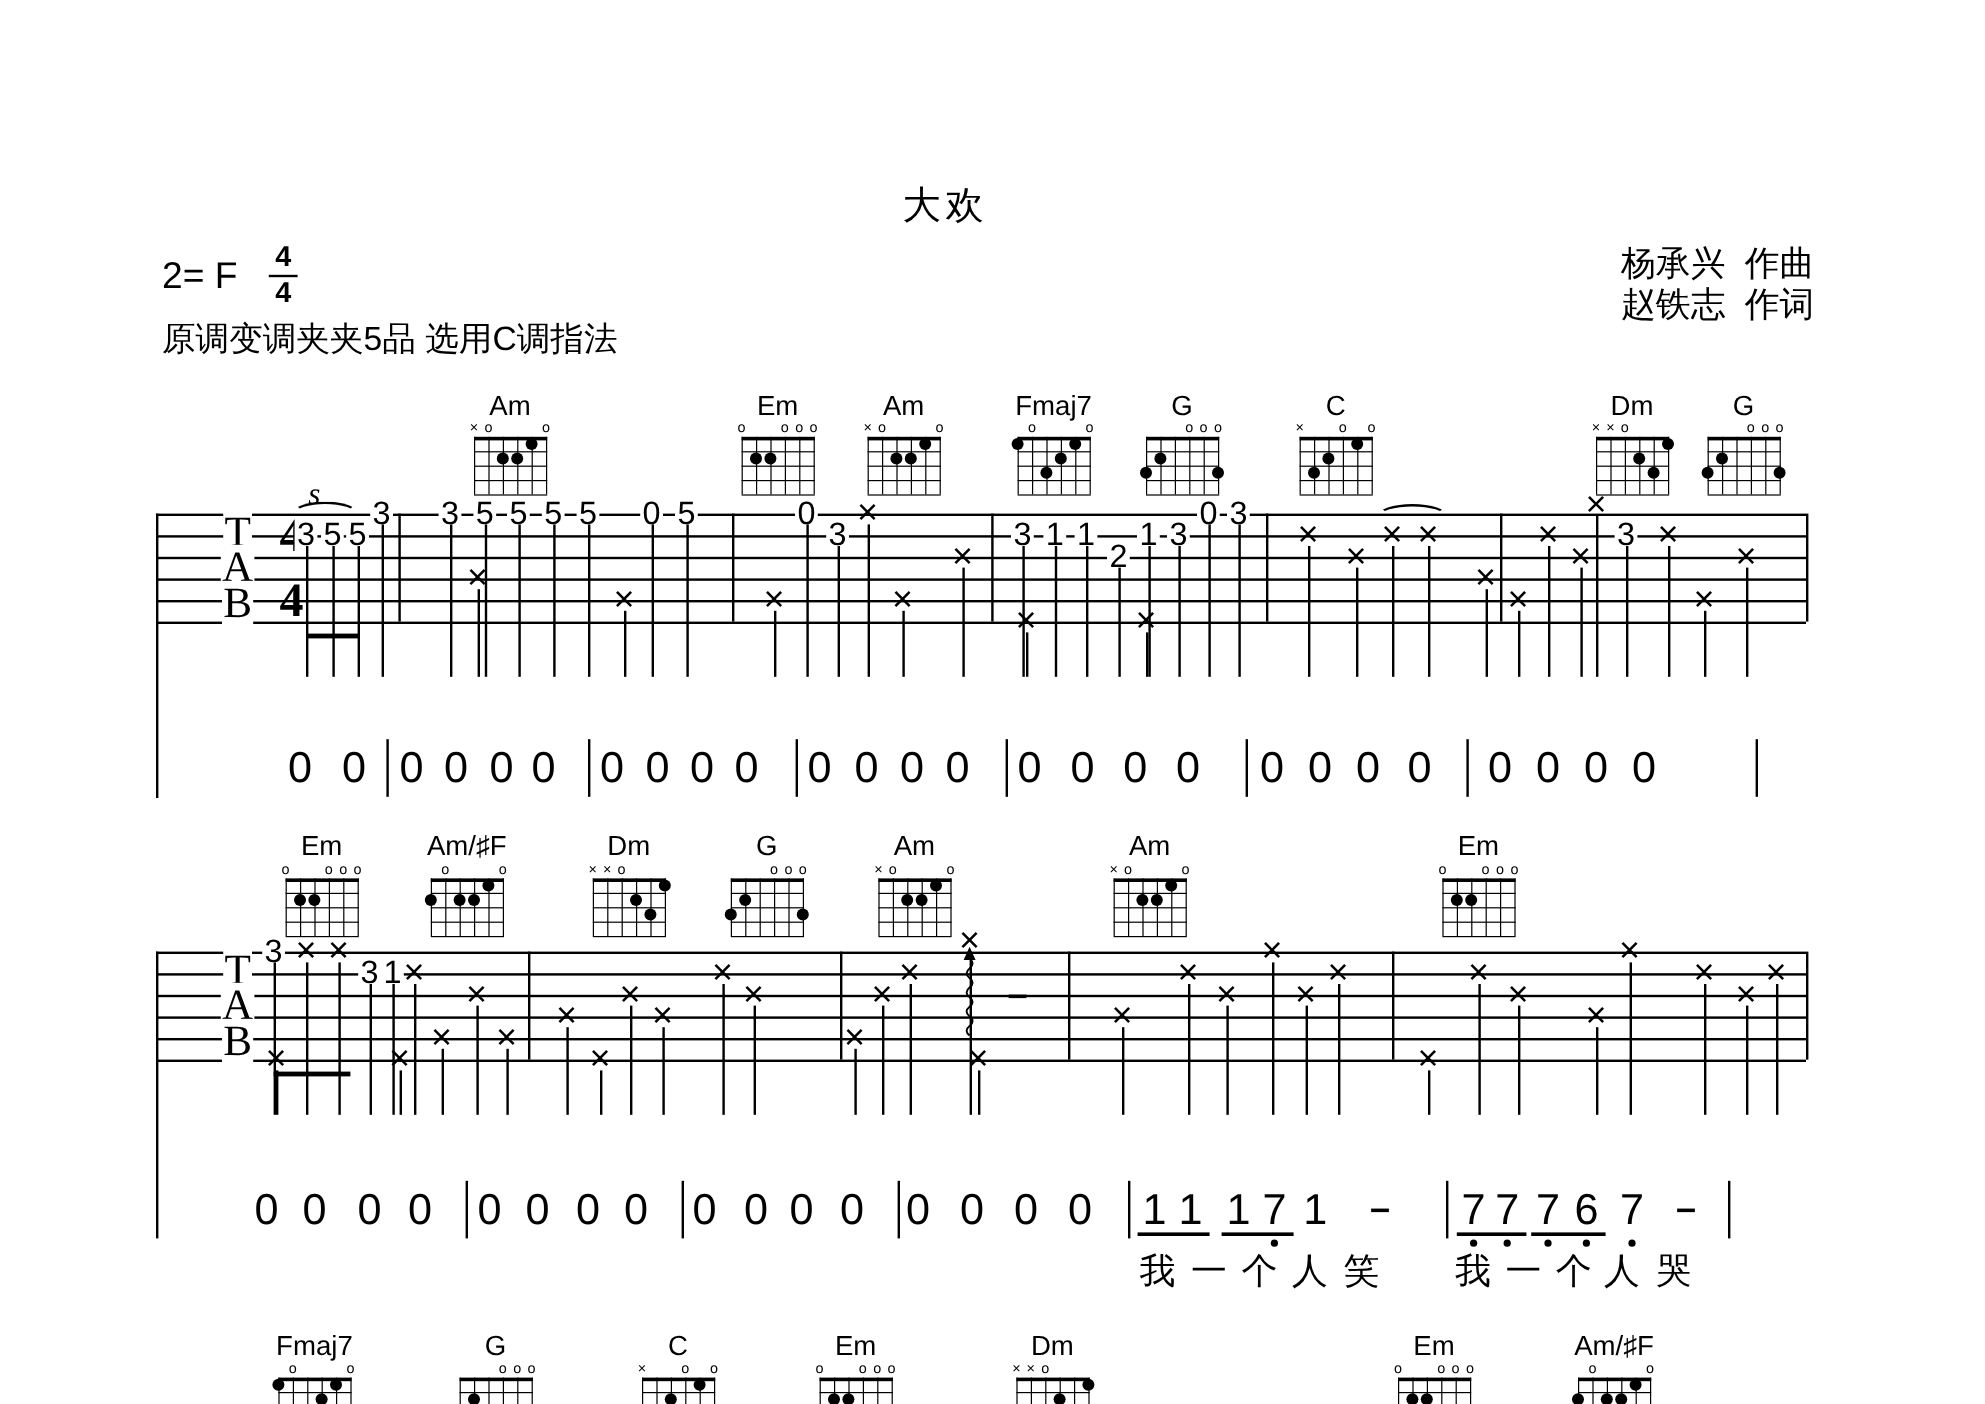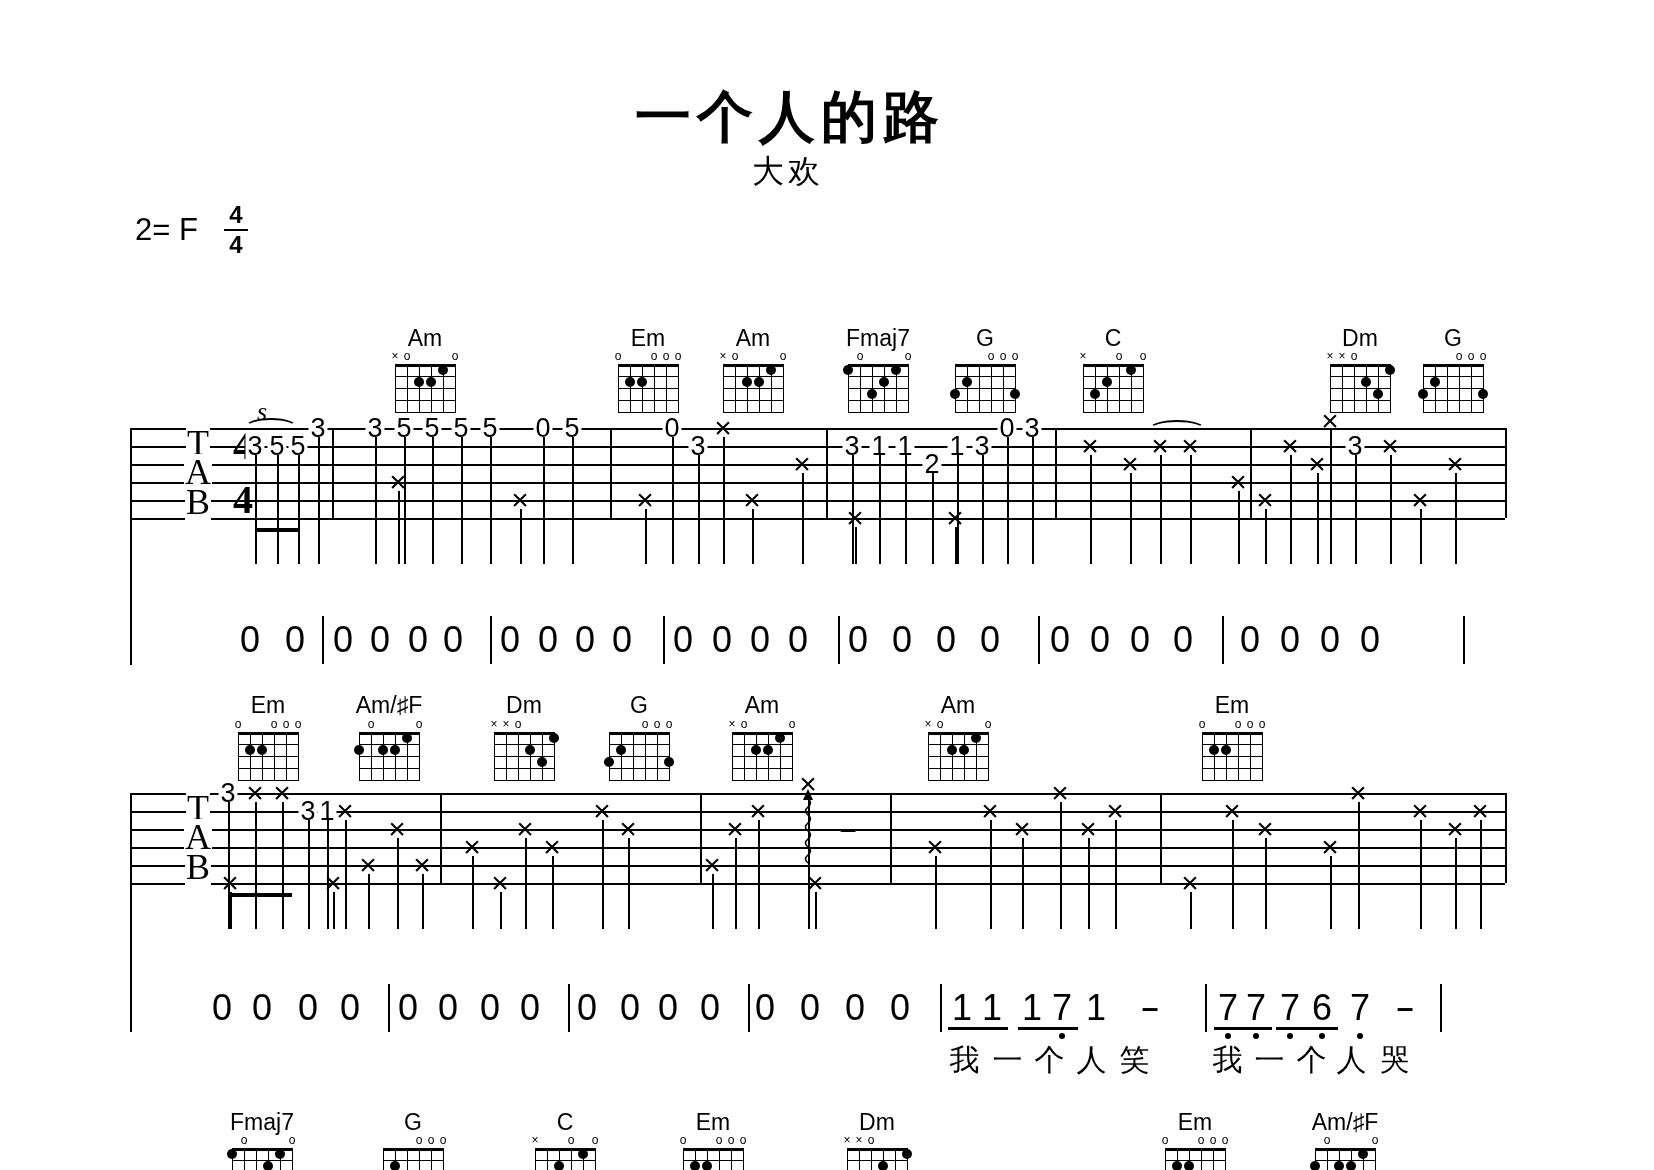--- a/index.html
+++ b/index.html
@@ -41,30 +41,34 @@
   .cg-line-v{position:absolute;background:#000;width:1.3px;}
   .cg-marker{position:absolute;font-size:12px;line-height:12px;transform:translate(-50%,-100%);}
   .cg-dot{position:absolute;width:10px;height:10px;border-radius:50%;background:#000;
           transform:translate(-50%,-50%);}
   .squig{position:absolute;}
 </style>
 </head>
 <body>
 
 <div class="sheet">
-  <div class="abs ctr title" style="left:790px;top:118px;">一个人的路</div>
   <div class="abs ctr subtitle" style="left:788px;top:172px;">大欢</div>
 
   <div class="abs keytext" style="left:135px;top:212px;">2= F</div>
   <div class="abs meter" style="left:224px;top:202px;">
     <div>4</div>
     <div class="bar"></div>
     <div>4</div>
   </div>
+  <div class="abs capo" style="left:135px;top:264px;">原调变调夹夹5品  选用C调指法</div>
 
+  <div class="abs credits" style="right:142px;top:203px;">
+    <div><span>杨承兴</span>&nbsp;&nbsp;<span>作曲</span></div>
+    <div><span>赵铁志</span>&nbsp;&nbsp;<span>作词</span></div>
+  </div>
 
   <div id="score" class="abs" style="left:0;top:0;width:1654px;height:1170px;">
       <div class="chord-label" style="left: 425px; top: 338px;">Am</div>
       <div class="chord-grid" style="left: 395px; top: 364px; width: 60px; height: 48px;">
         <div class="cg-line-h" style="left: 0px; top: 0px; width: 61px; height: 3px;"></div>
         <div class="cg-line-h" style="left: 0px; top: 12px; width: 61px; height: 1.3px;"></div>
         <div class="cg-line-h" style="left: 0px; top: 24px; width: 61px; height: 1.3px;"></div>
         <div class="cg-line-h" style="left: 0px; top: 36px; width: 61px; height: 1.3px;"></div>
         <div class="cg-line-h" style="left: 0px; top: 48px; width: 61px; height: 1.3px;"></div>
         <div class="cg-line-v" style="left: 0px; top: 0px; height: 48px;"></div>

